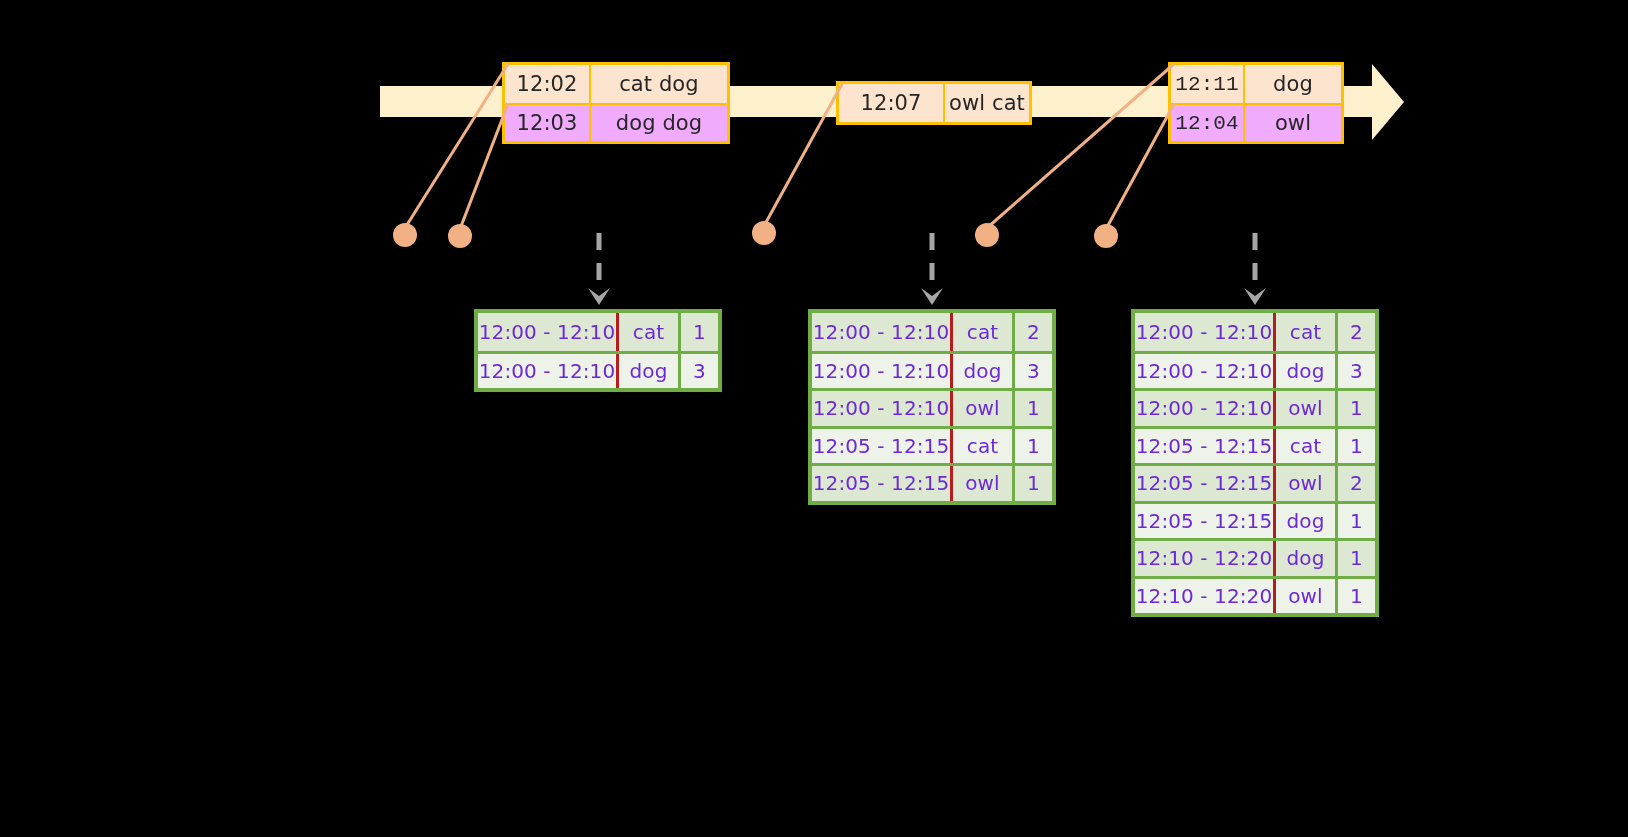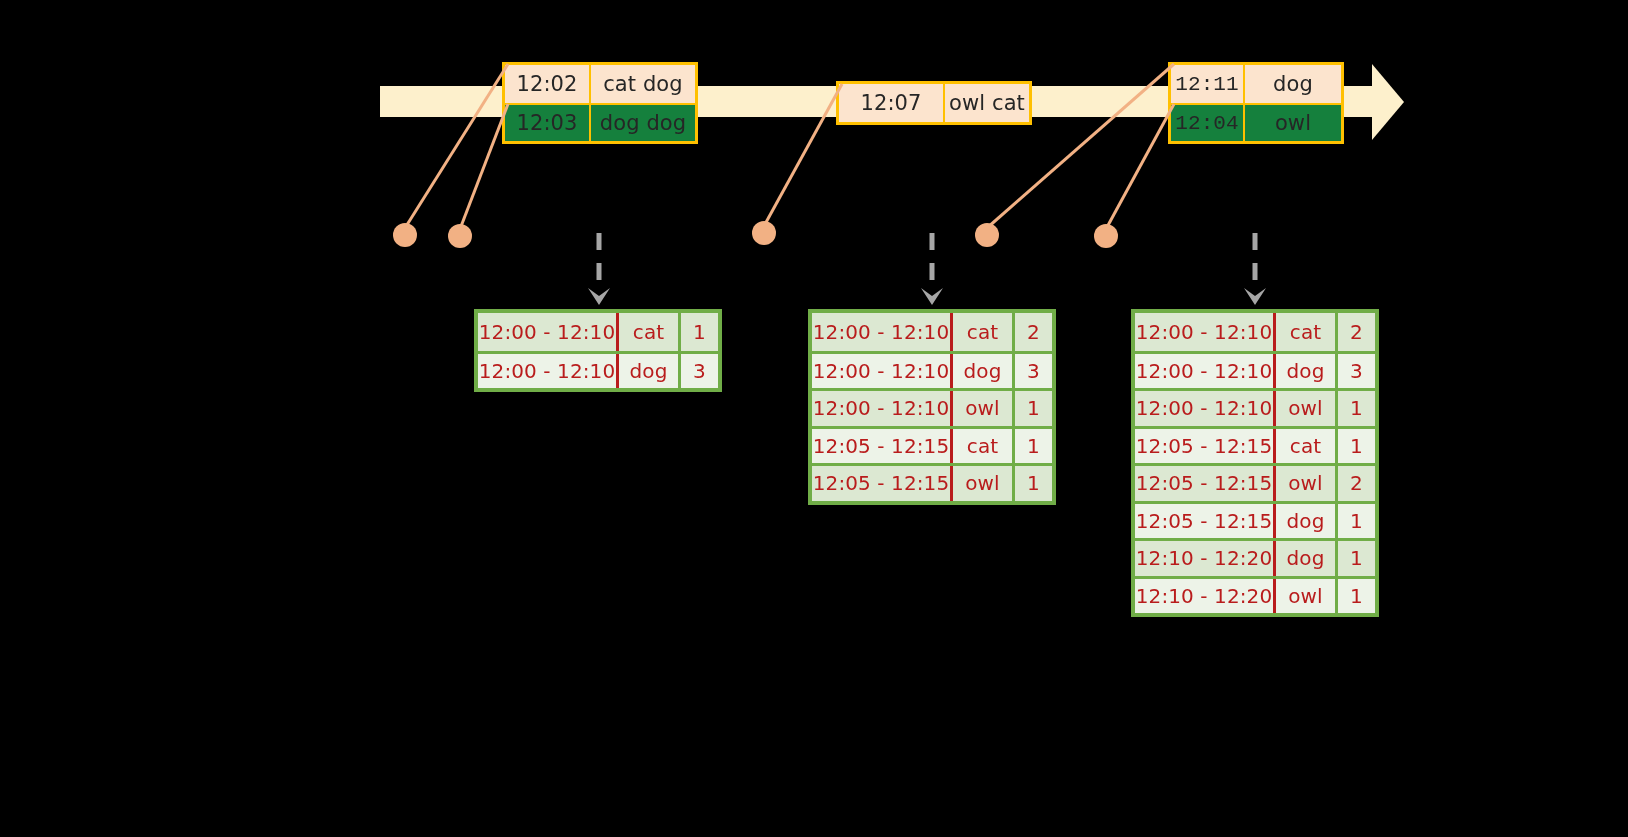--- a/index.html
+++ b/index.html
@@ -55,23 +55,23 @@
     align-items: center;
     justify-content: center;
     font-size: 21px;
     color: #262626;
     box-sizing: border-box;
     letter-spacing: 0.1px;
   }
   .evt-cell.time { width: 84px; }
   .evt-cell.val  { flex: 1; border-left: 2px solid #FFC000; }
   .shade-a { background: #FCE4CE; }
-  .shade-b { background: #15803d; }
-
-  #evt1 { left: 502px; top: 62px;  width: 196px; }
+  .shade-b { background: #f0abfc; }
+
+  #evt1 { left: 502px; top: 62px;  width: 228px; }
   #evt2 { left: 836px; top: 81px;  width: 196px; }
   #evt3 { left: 1168px; top: 62px; width: 176px; }
   #evt3 .evt-cell.time { width: 72px; font-family: Liberation Mono, monospace; }
   #evt2 .evt-cell.time { width: 104px; }
 
   
   .dot {
     position: absolute;
     width: 24px;
     height: 24px;
@@ -97,21 +97,21 @@
     display: flex;
     height: 37.5px;
     box-sizing: border-box;
   }
   .rrow + .rrow { border-top: 3px solid #70AD47; }
   .rcell {
     display: flex;
     align-items: center;
     justify-content: center;
     font-size: 20px;
-    color: #b91c1c;
+    color: #6d28d9;
     box-sizing: border-box;
     letter-spacing: 0.1px;
   }
   .rcell.win  { flex: 1; }
   .rcell.word { width: 62px; border-left: 3px solid #b91c1c; }
   .rcell.cnt  { width: 40px; border-left: 3px solid #70AD47; }
   .rshade-a { background: #DCE8D2; }
   .rshade-b { background: #EDF3E8; }
 
   #tbl1 { left: 474px;  top: 309px; width: 248px; }

